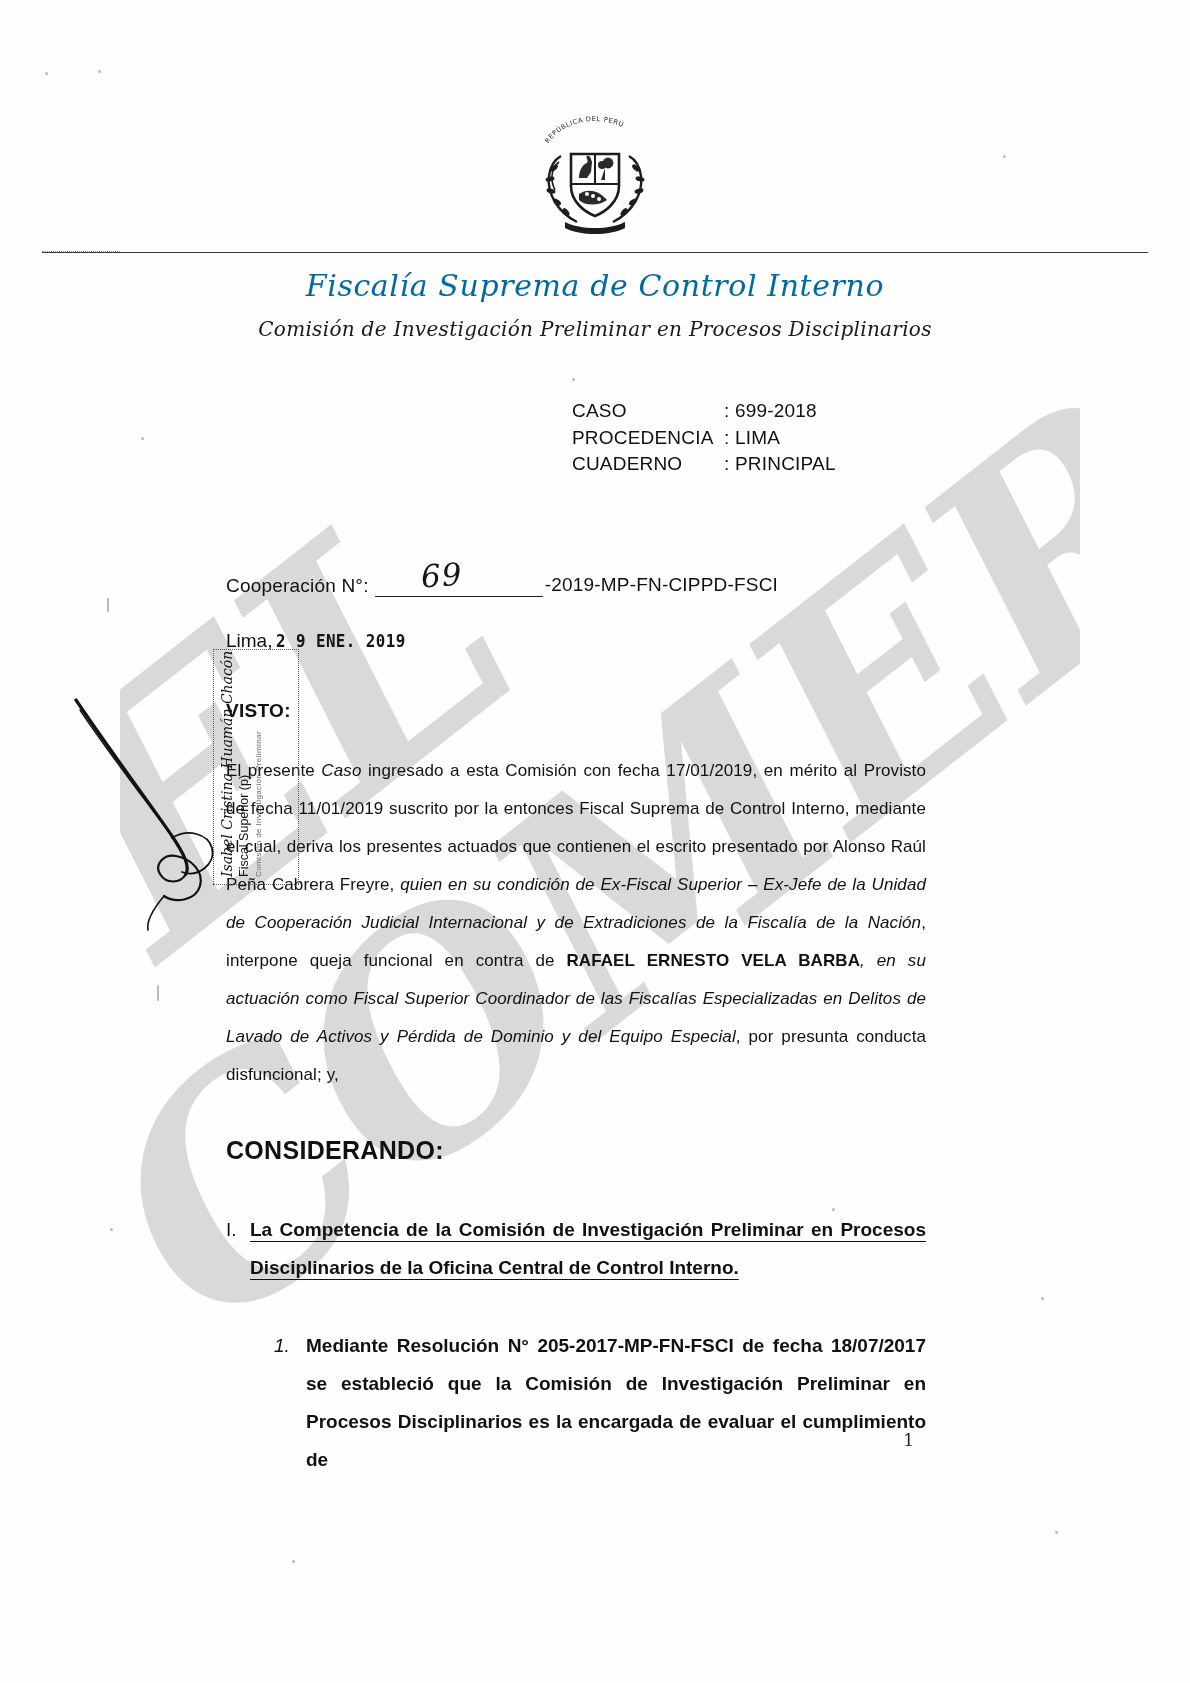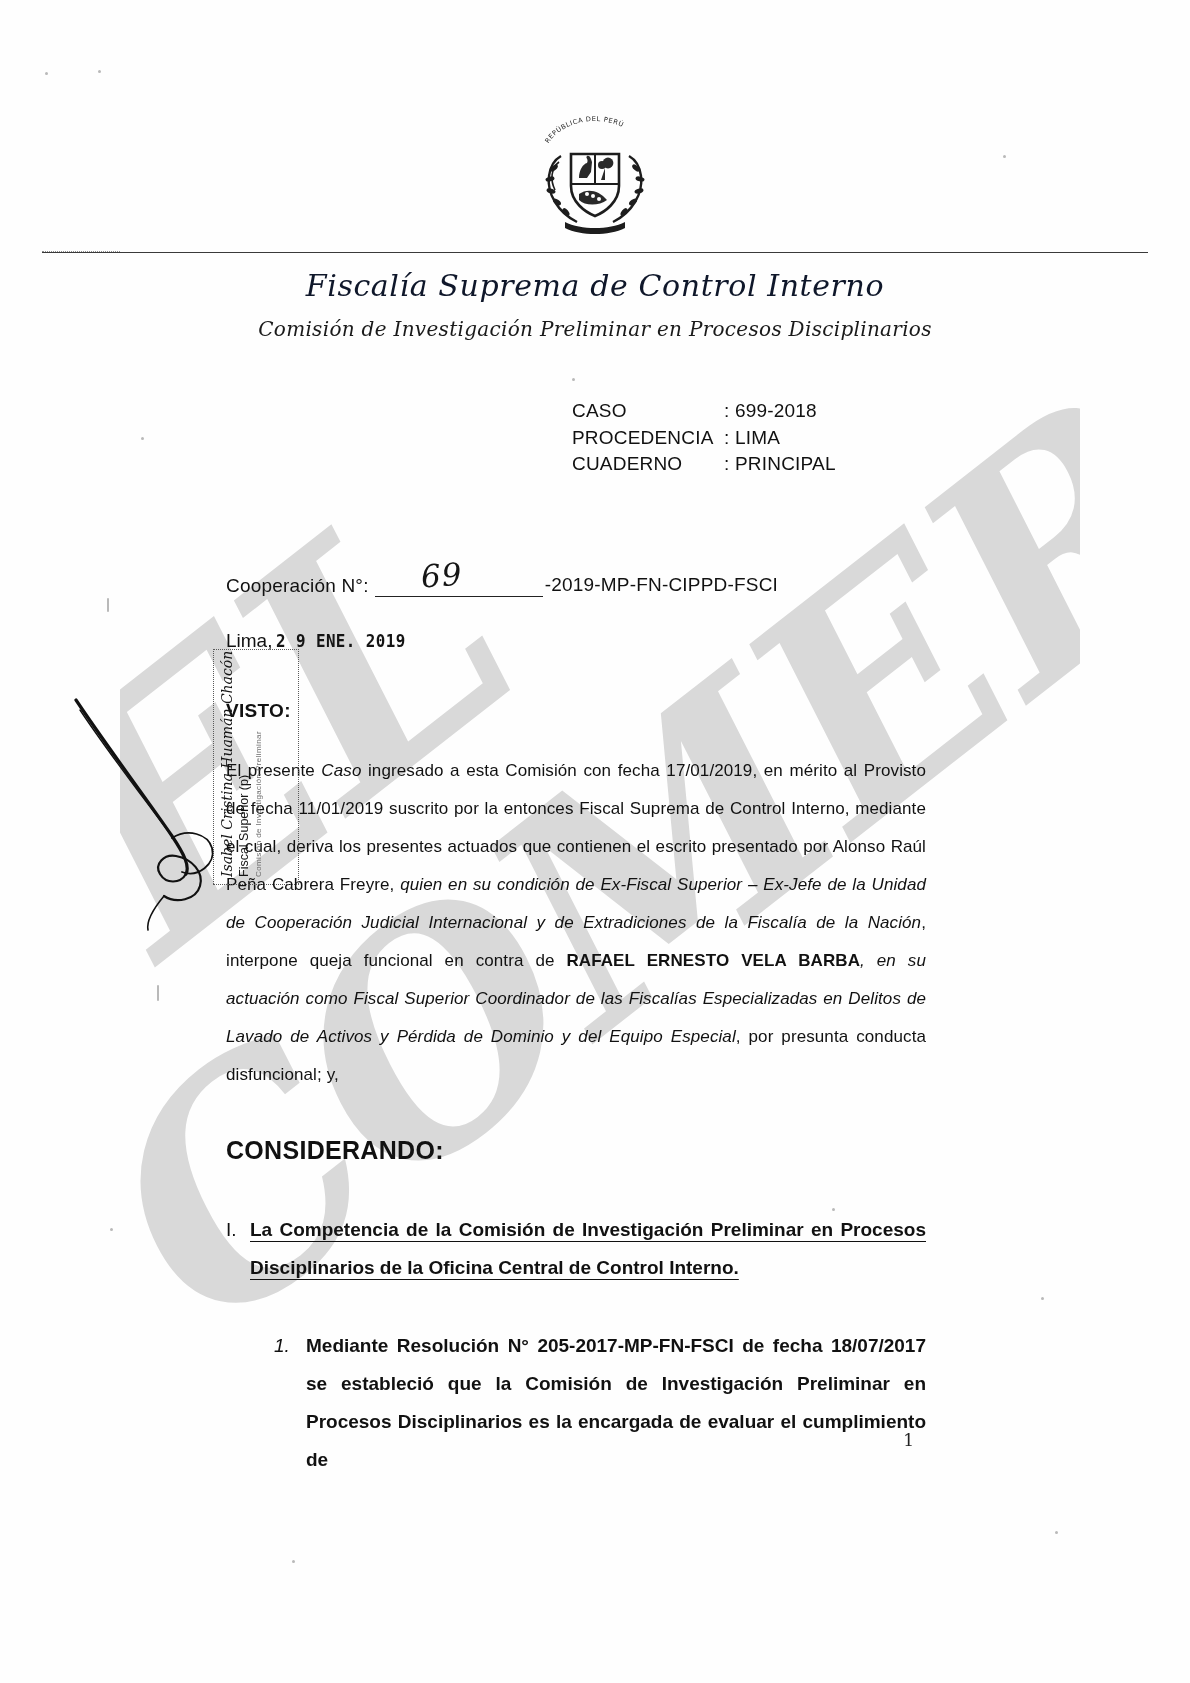--- a/index.html
+++ b/index.html
@@ -53,21 +53,21 @@
 
   
   .title-wrap{
     position:absolute;left:0;right:0;top:268px;text-align:center;z-index:4;
   }
   .doc-title{
     font-family:"DejaVu Serif", serif;
     font-style:italic;
     font-size:30px;
     letter-spacing:.6px;
-    color:#0f172a;
+    color:#0369a1;
     margin:0;
     font-weight:400;
   }
   .doc-subtitle{
     font-family:"DejaVu Serif", serif;
     font-style:italic;
     font-size:20px;
     letter-spacing:.3px;
     color:#1a1a1a;
     margin:14px 0 0 0;

